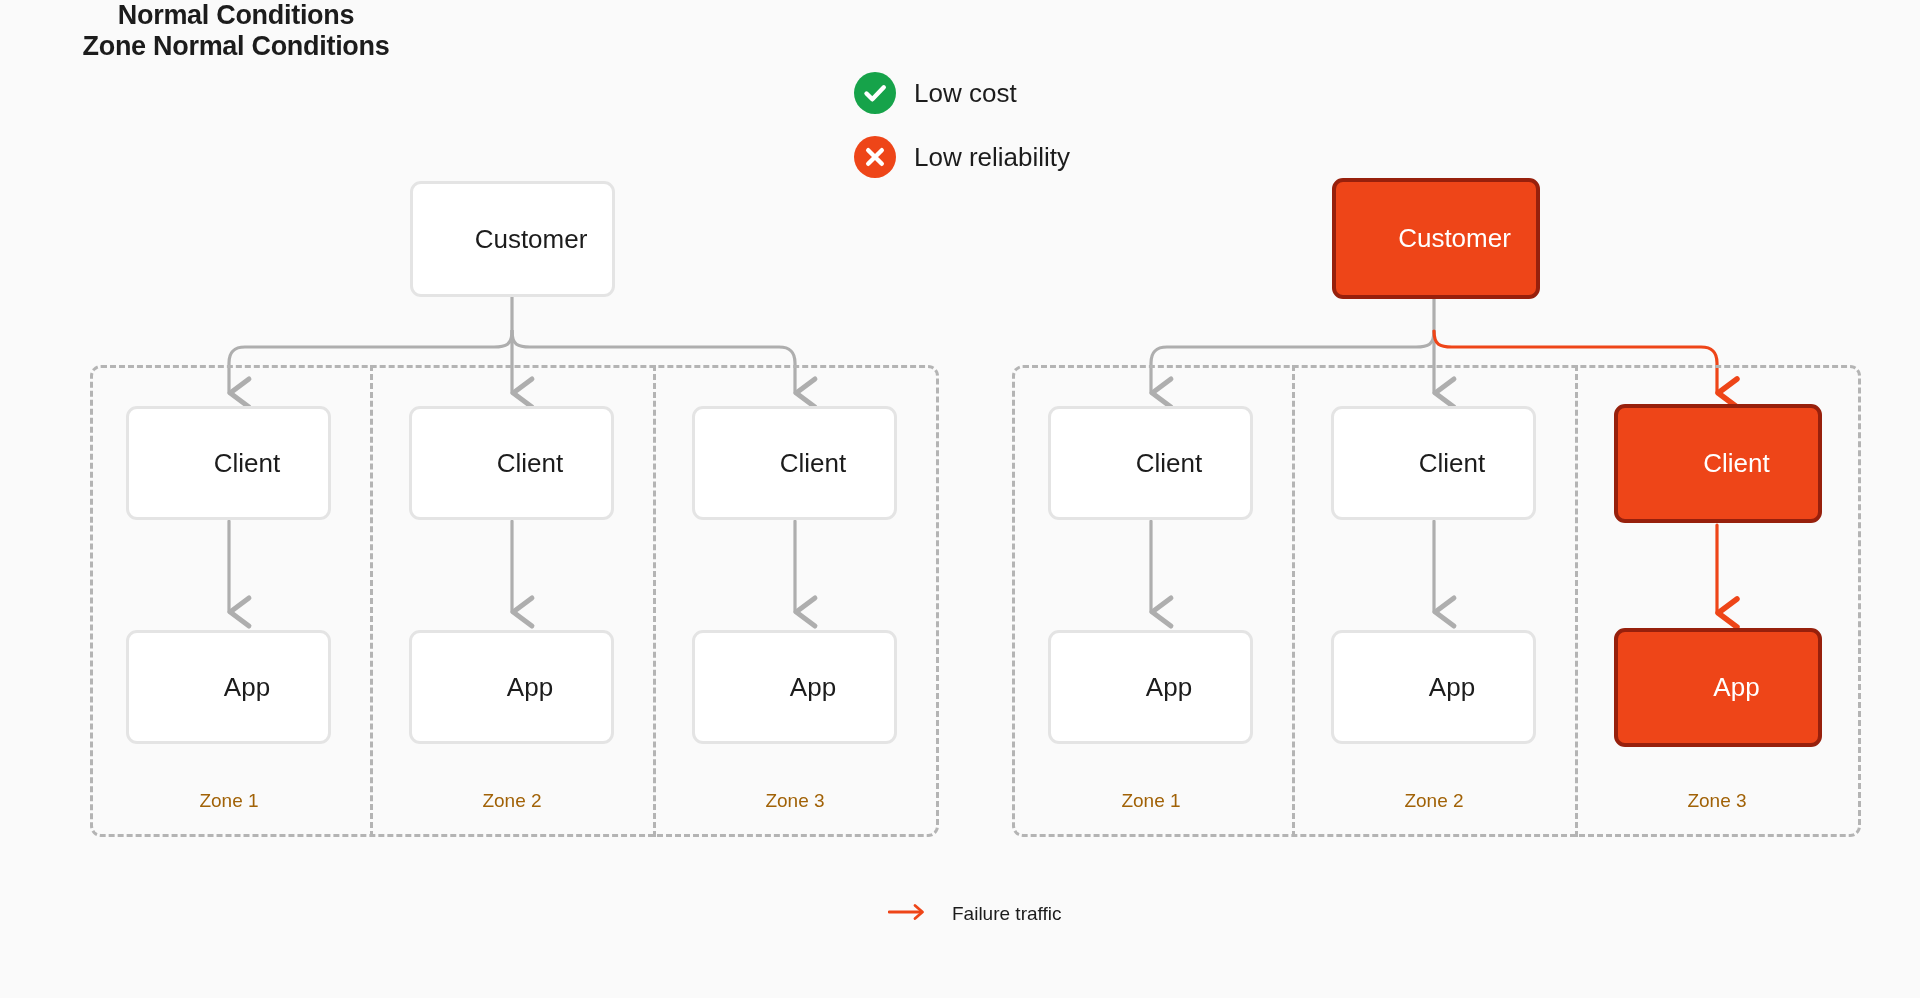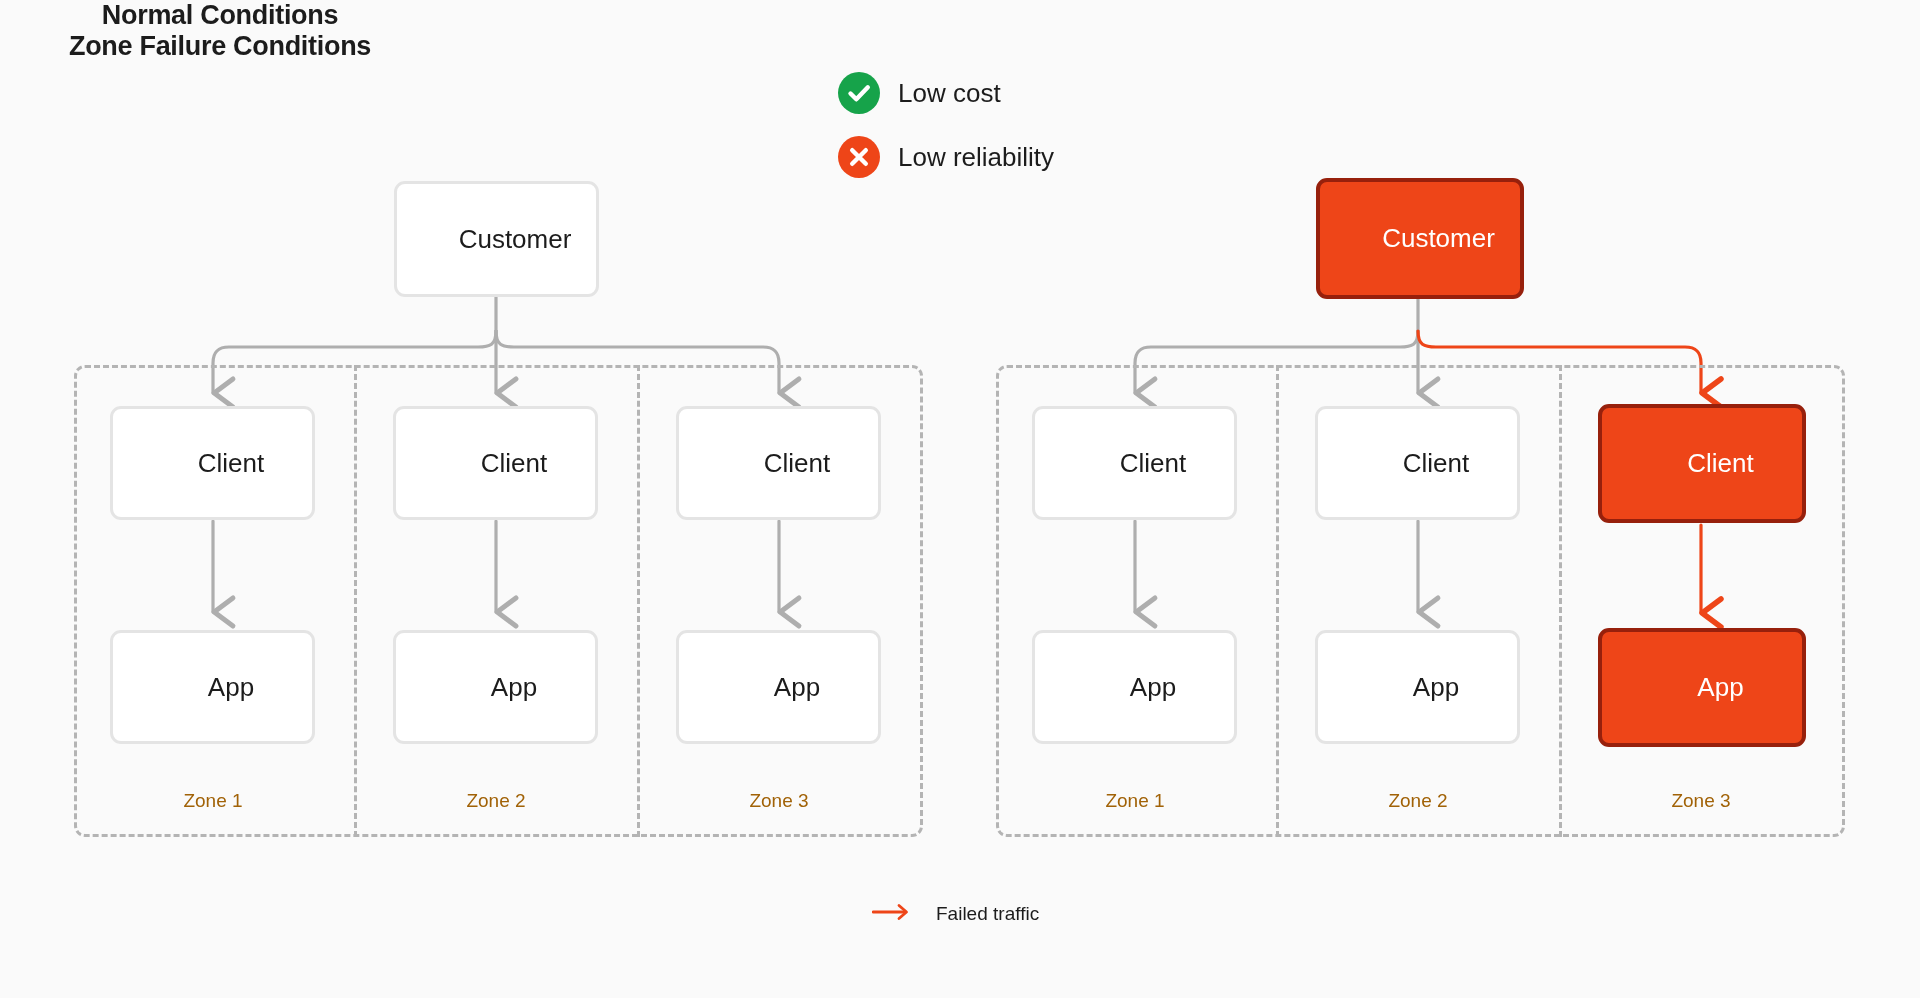--- a/index.html
+++ b/index.html
@@ -9,21 +9,21 @@
   }
   body {
     width: 1920px;
     height: 998px;
     font-family: "Liberation Sans", sans-serif;
     position: relative;
     overflow: hidden;
   }
   #canvas {
     position: absolute;
-    left: 0; top: 0;
+    left: 16px; top: 0;
     width: 1621px;
     height: 998px;
   }
   .abs { position: absolute; }
 
   
   .panel-title {
     font-size: 27px;
     font-weight: bold;
     color: #1c1c1c;
@@ -217,21 +217,21 @@
   <div class="zone-label" style="left:396px; top:790px; width:200px;">Zone 2</div>
 
   <div class="node normal" style="left:676px; top:406px; width:205px; height:114px;">
     <span>Client</span>
   </div>
   <div class="node normal" style="left:676px; top:630px; width:205px; height:114px;">
     <span>App</span>
   </div>
   <div class="zone-label" style="left:679px; top:790px; width:200px;">Zone 3</div>
 
-  <div class="panel-title" style="left:1200px; top:80px; width:440px;">Zone Failure Conditions</div>
+  <div class="panel-title" style="left:1200px; top:80px; width:440px;">Zone Normal Conditions</div>
 
   <div class="node failed" style="left:1316px; top:178px; width:208px; height:121px;">
     <span>Customer</span>
   </div>
 
   <div class="zone-box" style="left:996px; top:365px; width:849px; height:472px;"></div>
   <div class="zone-divider" style="left:1276px; top:365px; height:472px;"></div>
   <div class="zone-divider" style="left:1559px; top:365px; height:472px;"></div>
 
   <div class="node normal" style="left:1032px; top:406px; width:205px; height:114px;">
@@ -277,16 +277,16 @@
     </div>
   </div>
 
   <div class="legend-bottom">
     <span style="display:block;">
       <svg width="42" height="20" viewBox="0 0 42 20">
         <path d="M1 10 L33 10" fill="none" stroke="#ee4518" stroke-width="2.8" stroke-linecap="round"></path>
         <path d="M27 3.5 L34.5 10 L27 16.5" fill="none" stroke="#ee4518" stroke-width="2.8" stroke-linecap="round" stroke-linejoin="round"></path>
       </svg>
     </span>
-    <span class="legend-bottom-text">Failed traffic</span>
+    <span class="legend-bottom-text">Failure traffic</span>
   </div>
 
 </div>
 
 </body></html>

